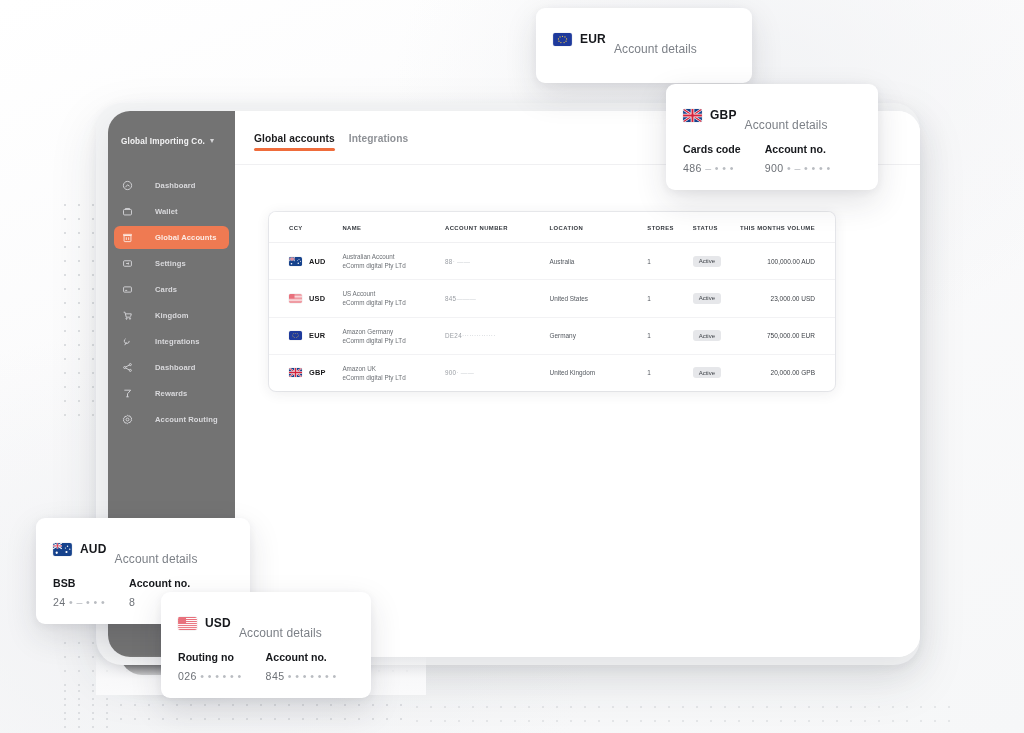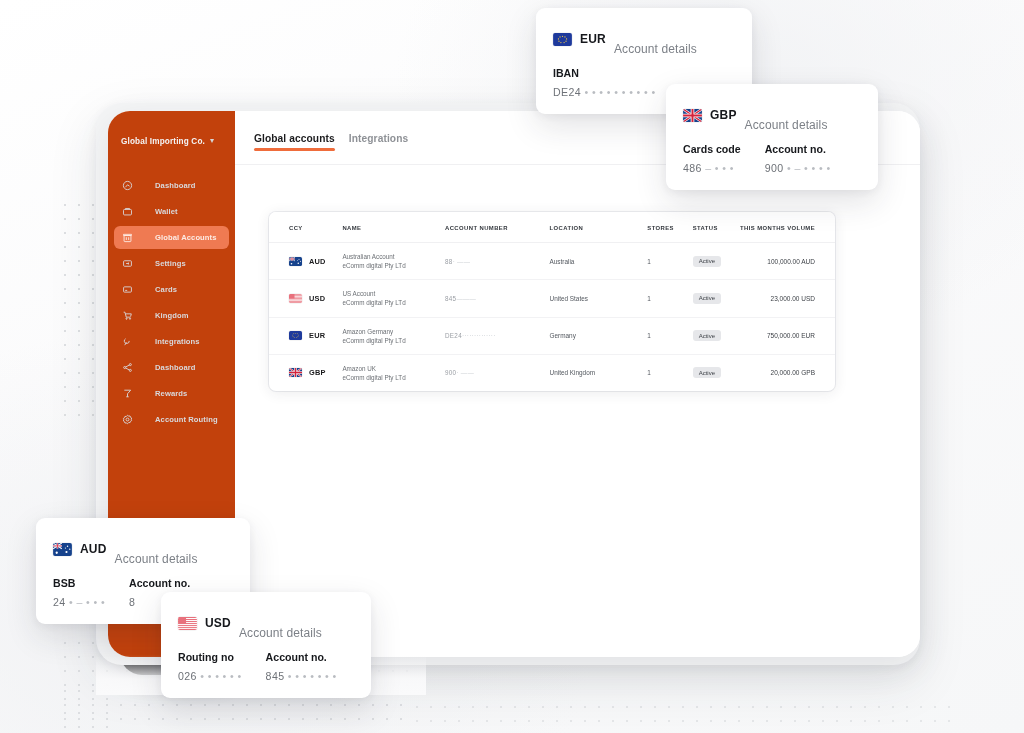--- a/index.html
+++ b/index.html
@@ -42,21 +42,21 @@
   }
   .device {
     position:absolute; left:108px; top:111px; width:812px; height:546px;
     border-radius:22px; background:#ffffff; overflow:hidden;
     box-shadow: 0 10px 34px rgba(40,45,60,.09);
   }
 
   
   .sidebar {
     position:absolute; left:0; top:0; width:127px; height:100%;
-    background:#c2410c; padding-top:19px;
+    background:#737373; padding-top:19px;
   }
   .org {
     display:flex; align-items:center; gap:5px;
     padding:0 12px 0 13px; height:22px; cursor:pointer;
   }
   .org-name { color:#f4f4f5; font-size:8.2px; font-weight:bold; letter-spacing:.15px; }
   .chev { color:#d6d6d8; font-size:8px; line-height:1; }
 
   .nav { margin-top:22px; padding:0 6px; }
   .nav-item {
@@ -471,26 +471,20 @@
               <circle cx="10.8" cy="13.2" r=".85"></circle>
               <circle cx="8.1" cy="11.4" r=".85"></circle>
               <circle cx="7.4" cy="8.2" r=".85"></circle>
               <circle cx="9.6" cy="5.5" r=".85"></circle>
             </g>
           </svg>
       </span>
       <span class="fcard-ccy">EUR</span>
       <span class="fcard-sub">Account details</span>
     </div>
-    <div class="fcard-fields">
-      <div>
-        <div class="ffield-label">IBAN</div>
-        <div class="ffield-val"><span>DE24</span> <span class="dim">• • • • • • • • • •</span></div>
-      </div>
-    </div>
   </div>
 
   <div class="fcard" id="card-gbp">
     <div class="fcard-head">
       <span class="flag big">
         <svg viewBox="0 0 26 18">
             <rect width="26" height="18" fill="#16428c"></rect>
             <path d="M0 0l26 18M26 0L0 18" stroke="#fff" stroke-width="3.4"></path>
             <path d="M0 0l26 18M26 0L0 18" stroke="#d4233c" stroke-width="1.8"></path>
             <path d="M13 0v18M0 9h26" stroke="#fff" stroke-width="5"></path>

